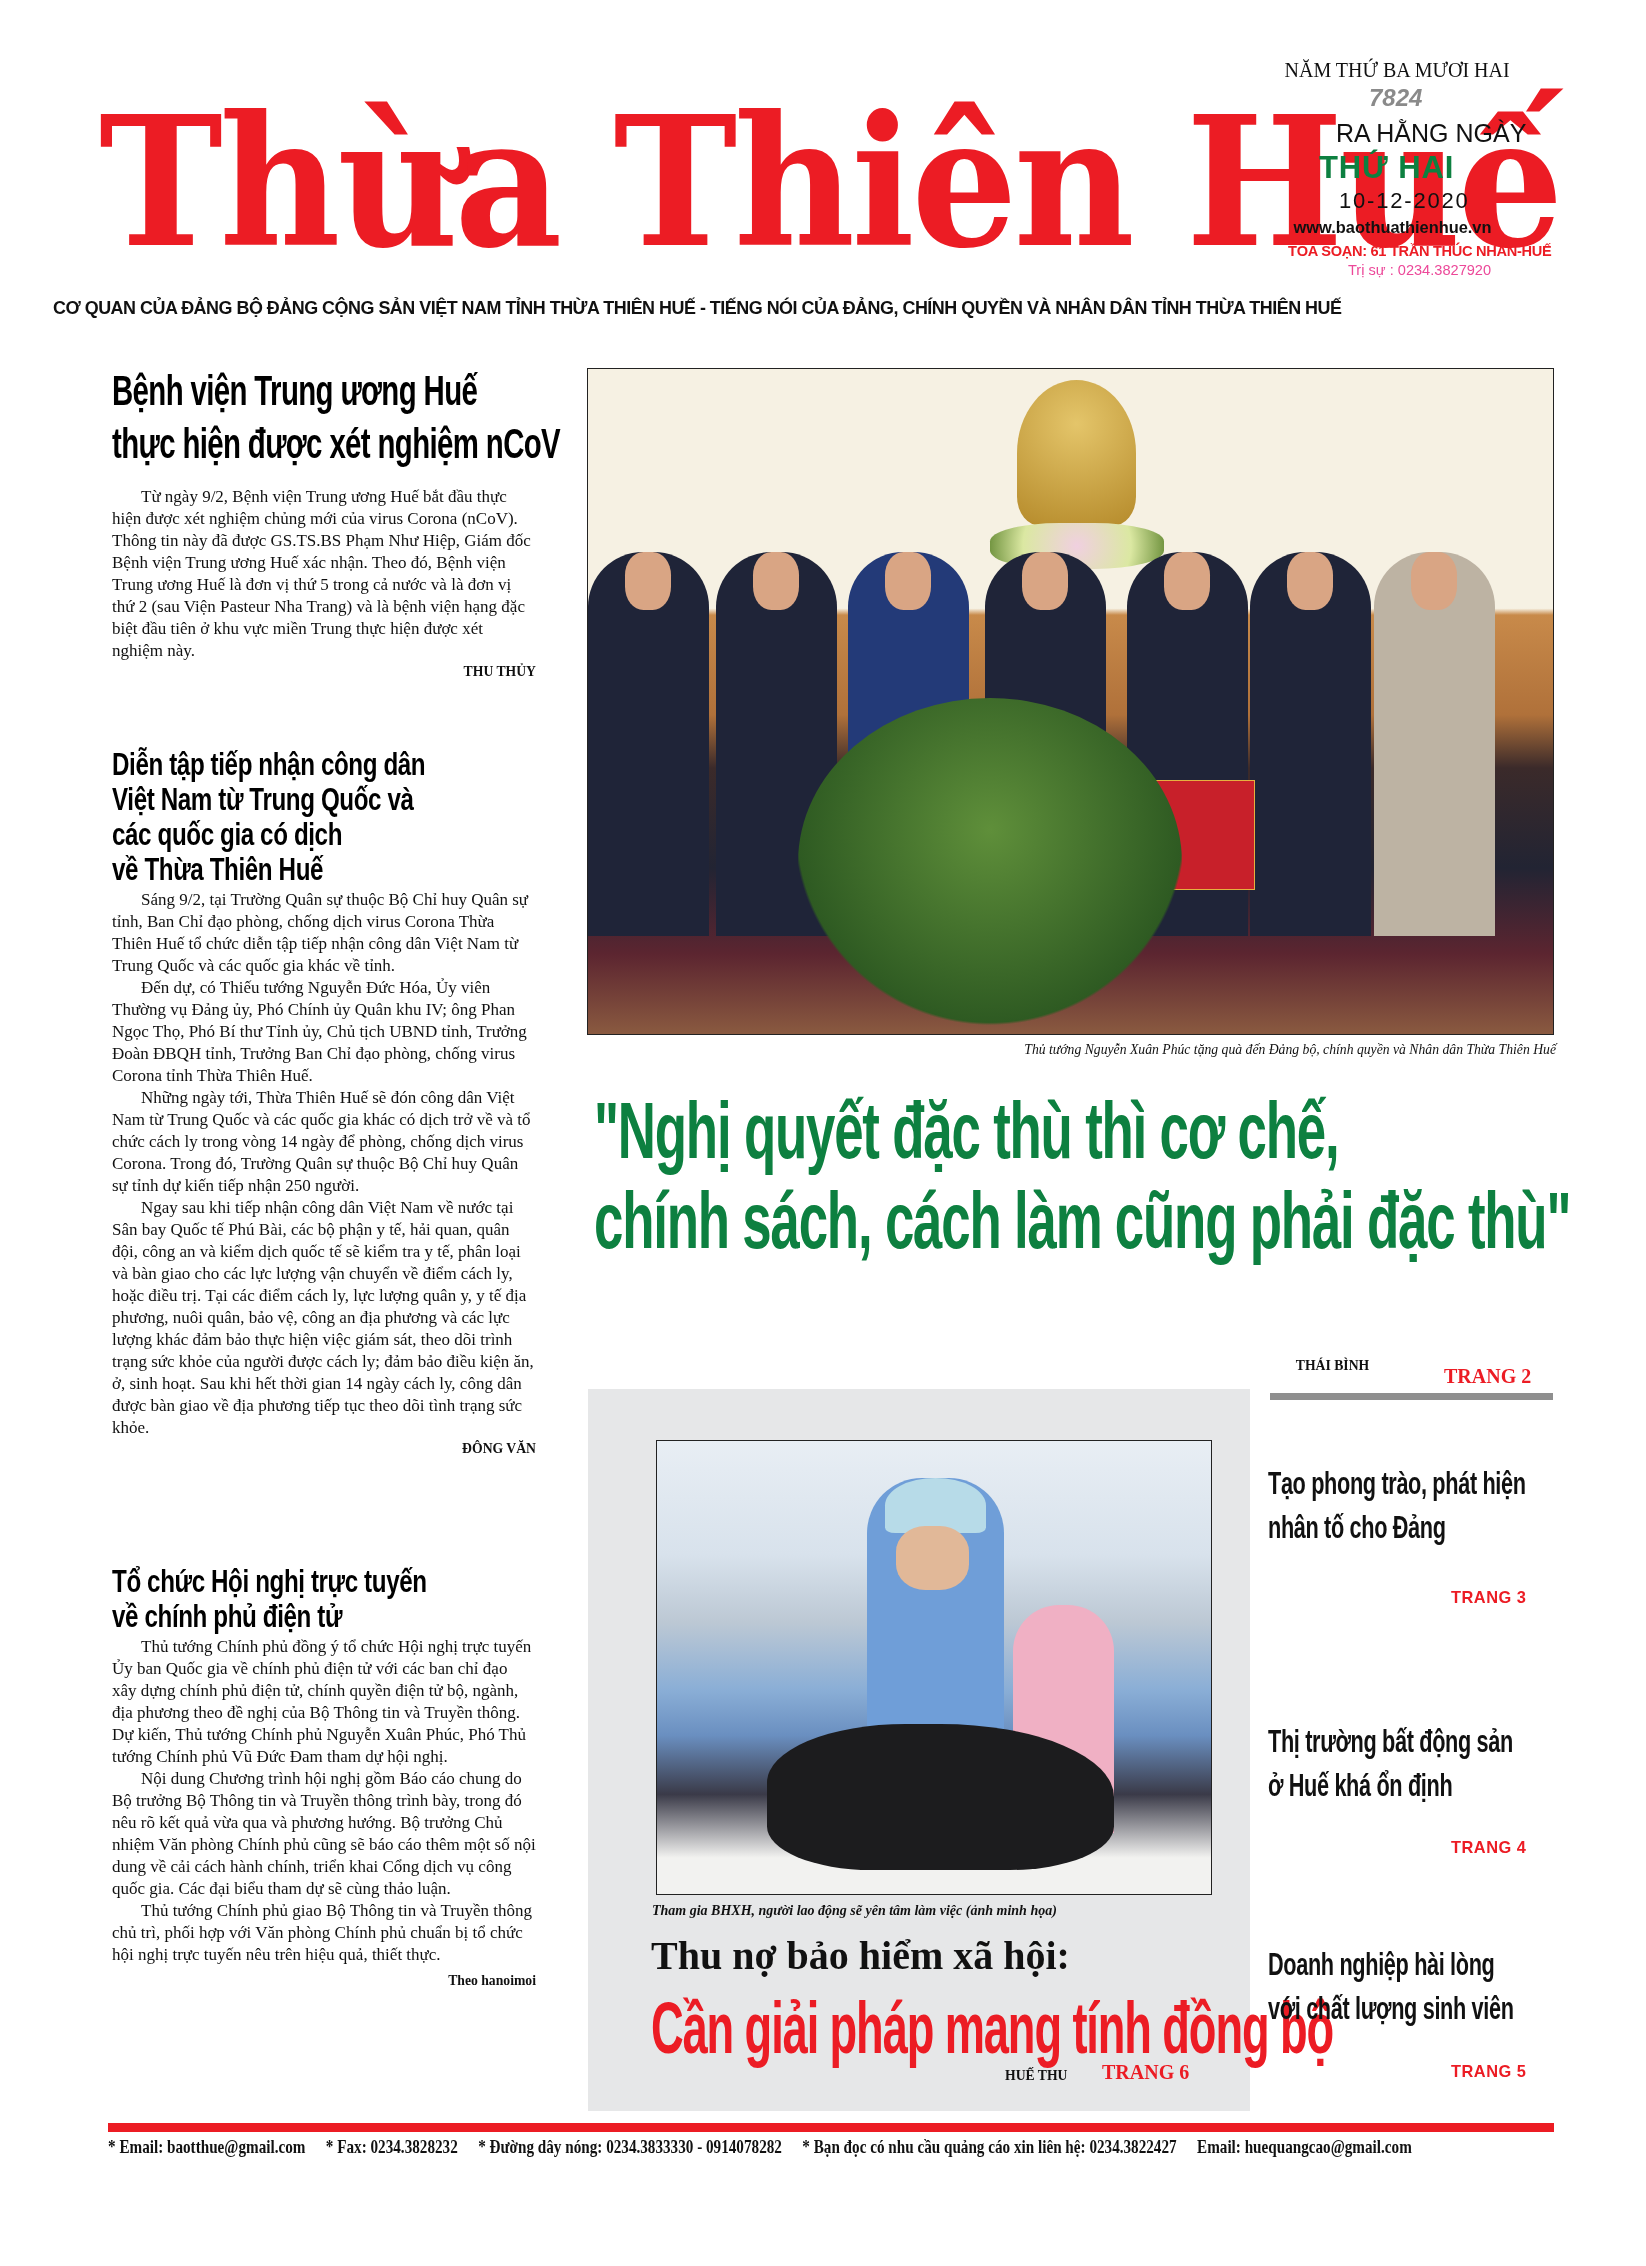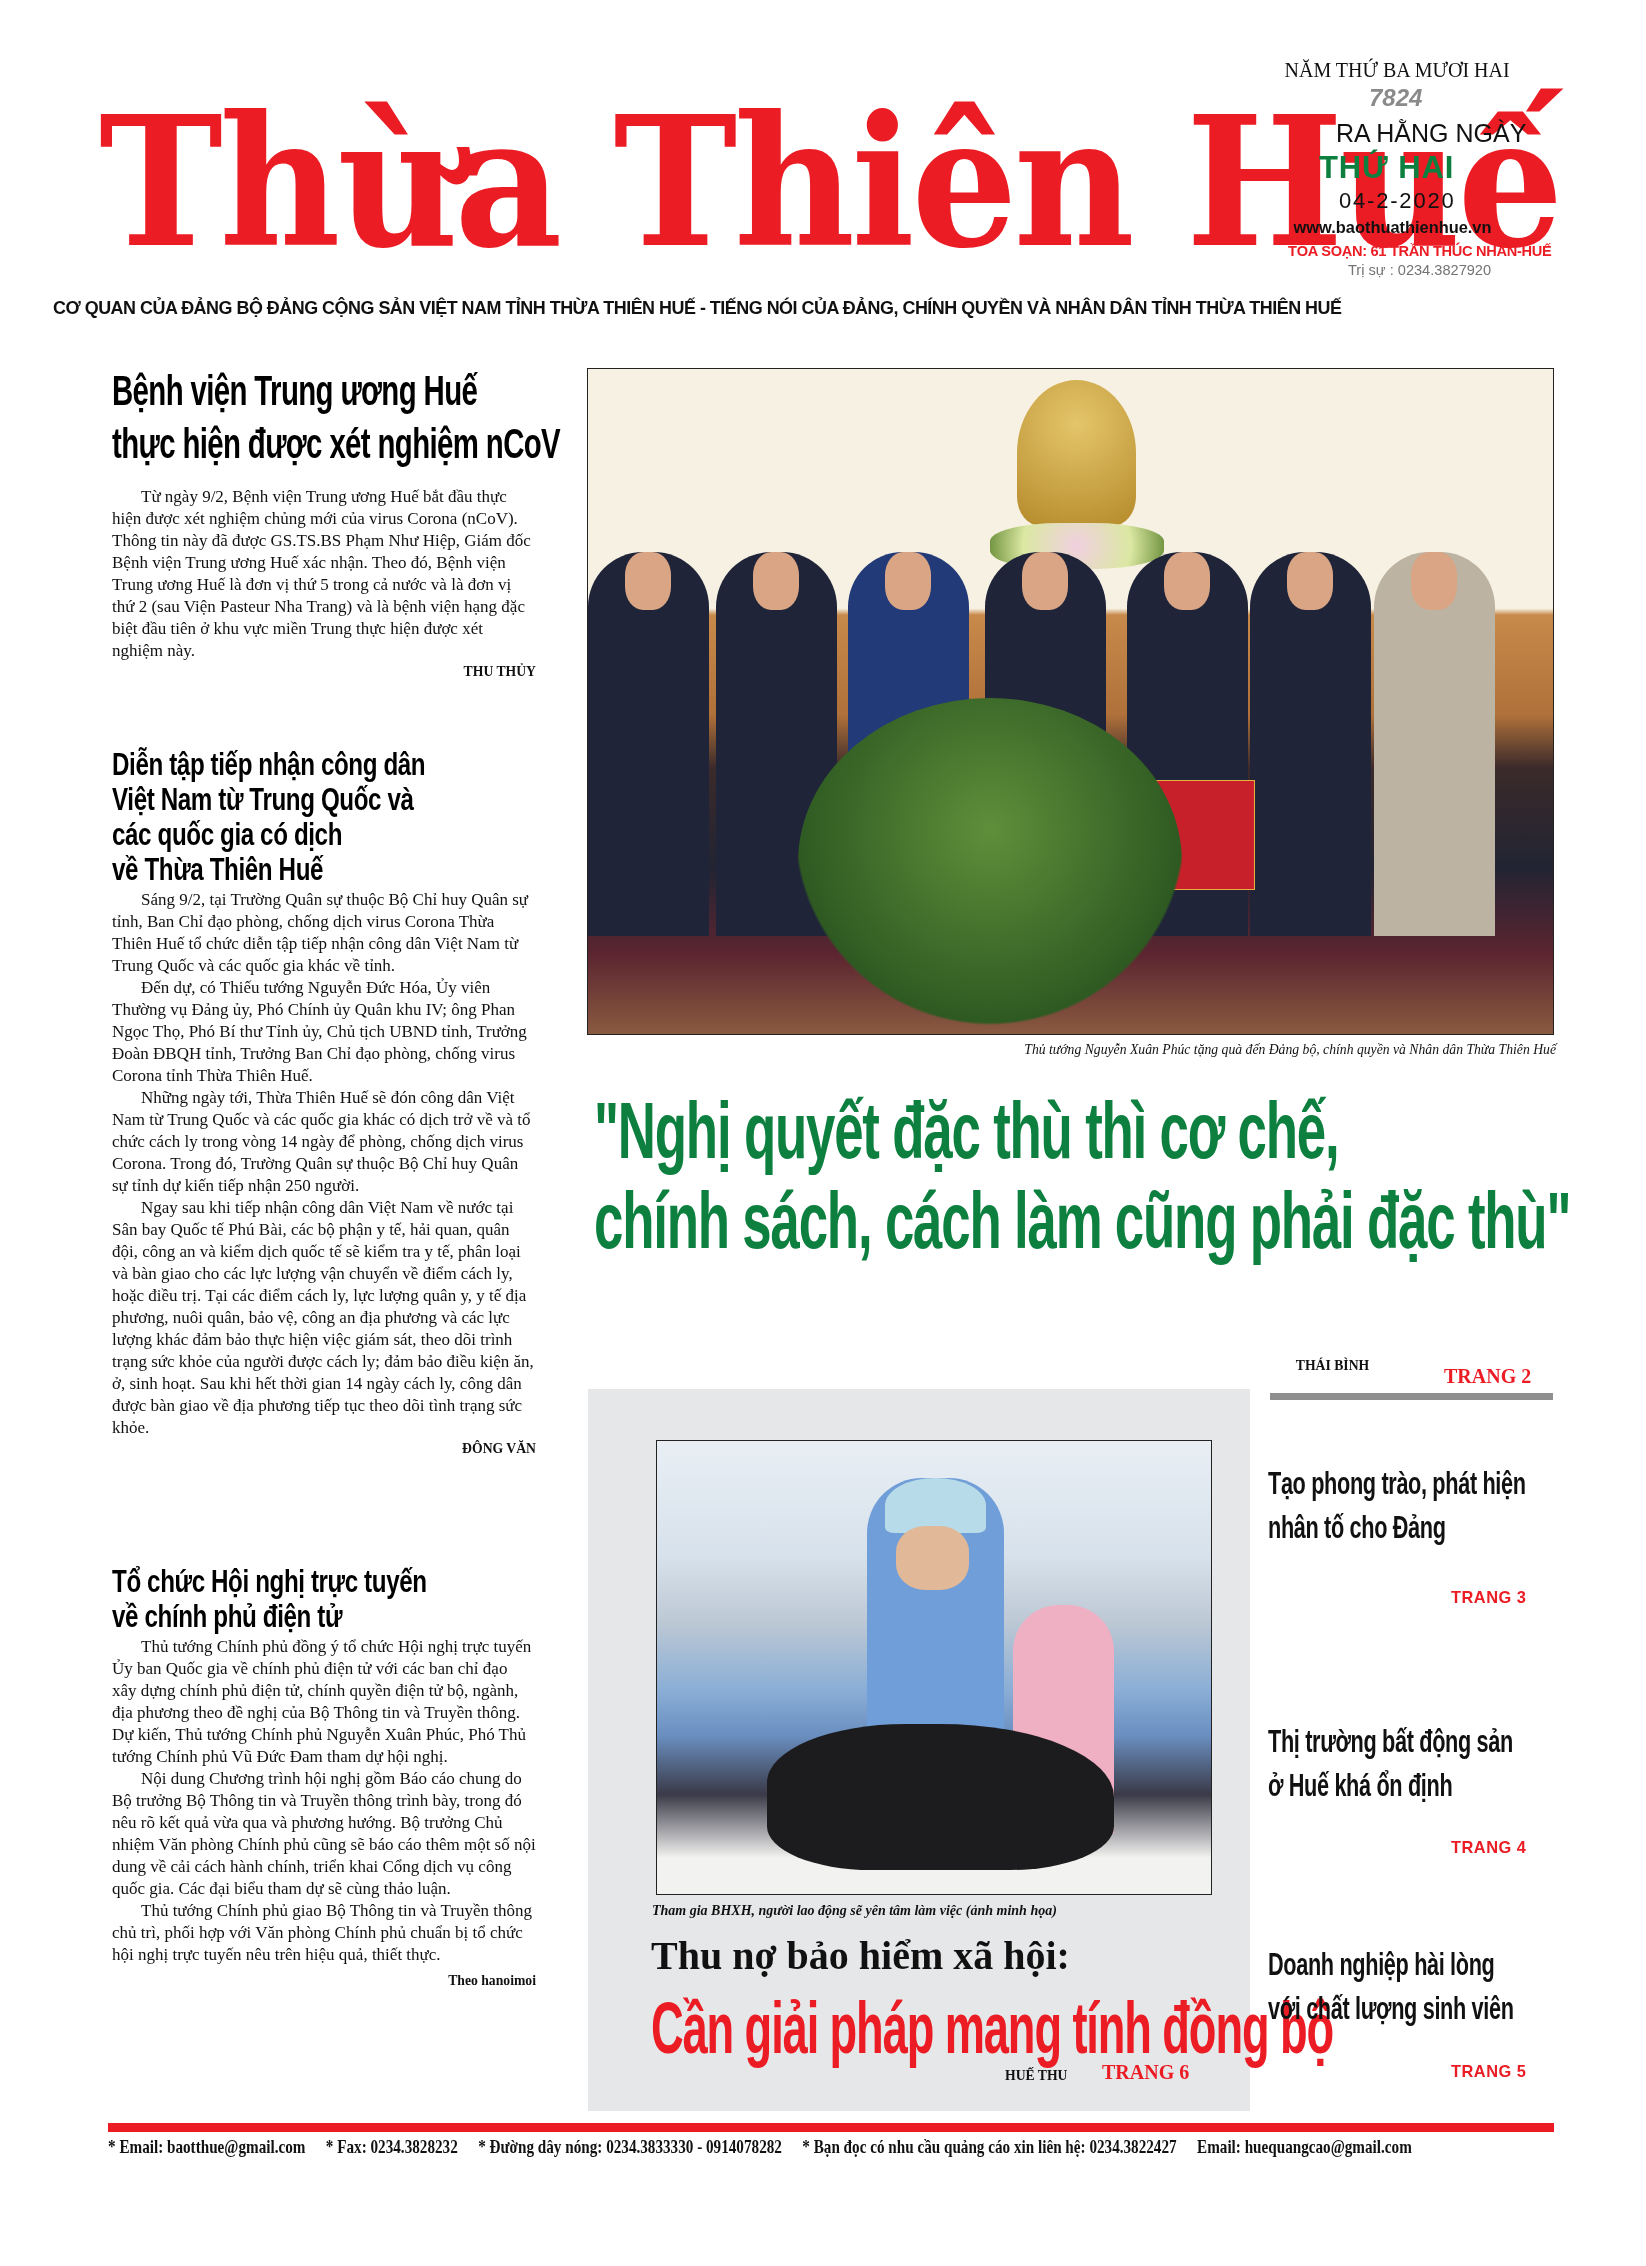--- a/index.html
+++ b/index.html
@@ -22,21 +22,21 @@
     transform: scaleX(0.98); transform-origin: left top;
   }
   .issue-box { left: 1279px; top: 58px; width: 302px; text-align: left; }
   .issue-year { font-family: "Liberation Serif", serif; font-size: 20px; line-height: 25.6px; padding-left: 5.5px; }
   .issue-number { font-family: "Liberation Sans", sans-serif; font-weight: bold; font-style: italic; color: #8a8a8a; font-size: 24px; line-height: 27.4px; padding-left: 90px; }
   .issue-freq { font-family: "Liberation Sans", sans-serif; font-size: 25px; line-height: 31px; padding-left: 57px; margin-top: 7.3px; }
   .issue-day { font-family: "Liberation Sans", sans-serif; font-weight: bold; color: #0d8040; font-size: 31px; line-height: 37px; padding-left: 40px; letter-spacing: 0.9px; }
   .issue-date { font-family: "Liberation Sans", sans-serif; font-size: 22px; line-height: 29px; padding-left: 60px; letter-spacing: 1.8px; }
   .issue-web { font-family: "Liberation Sans", sans-serif; font-weight: bold; font-size: 16.4px; line-height: 25.6px; padding-left: 14.6px; }
   .issue-addr { font-family: "Liberation Sans", sans-serif; font-weight: bold; color: #ec1c24; font-size: 14.6px; line-height: 20px; padding-left: 9.1px; letter-spacing: -0.3px; }
-  .issue-phone { font-family: "Liberation Sans", sans-serif; color: #737373; font-size: 14.6px; line-height: 18.3px; padding-left: 69px; }
+  .issue-phone { font-family: "Liberation Sans", sans-serif; color: #ec4899; font-size: 14.6px; line-height: 18.3px; padding-left: 69px; }
 
   
   .left-col { left: 112px; width: 424px; }
   .headline-condensed {
     font-family: "Liberation Sans", sans-serif; font-weight: bold; color: #000;
     transform-origin: left top; white-space: nowrap;
   }
   .h1 { font-size: 42px; line-height: 53px; transform: scaleX(0.7); letter-spacing: -0.9px; }
   .h2 { font-size: 31px; line-height: 35px; transform: scaleX(0.78); letter-spacing: -0.5px; }
   .body-text {
@@ -131,21 +131,21 @@
 <body>
 
 <div class="abs masthead-title">Thừa Thiên Huế</div>
 <div class="abs tagline">CƠ QUAN CỦA ĐẢNG BỘ ĐẢNG CỘNG SẢN VIỆT NAM TỈNH THỪA THIÊN HUẾ - TIẾNG NÓI CỦA ĐẢNG, CHÍNH QUYỀN VÀ NHÂN DÂN TỈNH THỪA THIÊN HUẾ</div>
 
 <div class="abs issue-box">
   <div class="issue-year">NĂM THỨ BA MƯƠI HAI</div>
   <div class="issue-number">7824</div>
   <div class="issue-freq">RA HẰNG NGÀY</div>
   <div class="issue-day">THỨ HAI</div>
-  <div class="issue-date">04-2-2020</div>
+  <div class="issue-date">10-12-2020</div>
   <div class="issue-web">www.baothuathienhue.vn</div>
   <div class="issue-addr">TÒA SOẠN: 61 TRẦN THÚC NHẪN-HUẾ</div>
   <div class="issue-phone">Trị sự : 0234.3827920</div>
 </div>
 
 <div class="abs left-col" style="top:364px;">
   <div class="headline-condensed h1">Bệnh viện Trung ương Huế</div>
   <div class="headline-condensed h1">thực hiện được xét nghiệm nCoV</div>
   <div class="body-text" style="margin-top:16.4px;">
     <p>Từ ngày 9/2, Bệnh viện Trung ương Huế bắt đầu thực hiện được xét nghiệm chủng mới của virus Corona (nCoV). Thông tin này đã được GS.TS.BS Phạm Như Hiệp, Giám đốc Bệnh viện Trung ương Huế xác nhận. Theo đó, Bệnh viện Trung ương Huế là đơn vị thứ 5 trong cả nước và là đơn vị thứ 2 (sau Viện Pasteur Nha Trang) và là bệnh viện hạng đặc biệt đầu tiên ở khu vực miền Trung thực hiện được xét nghiệm này.</p>

